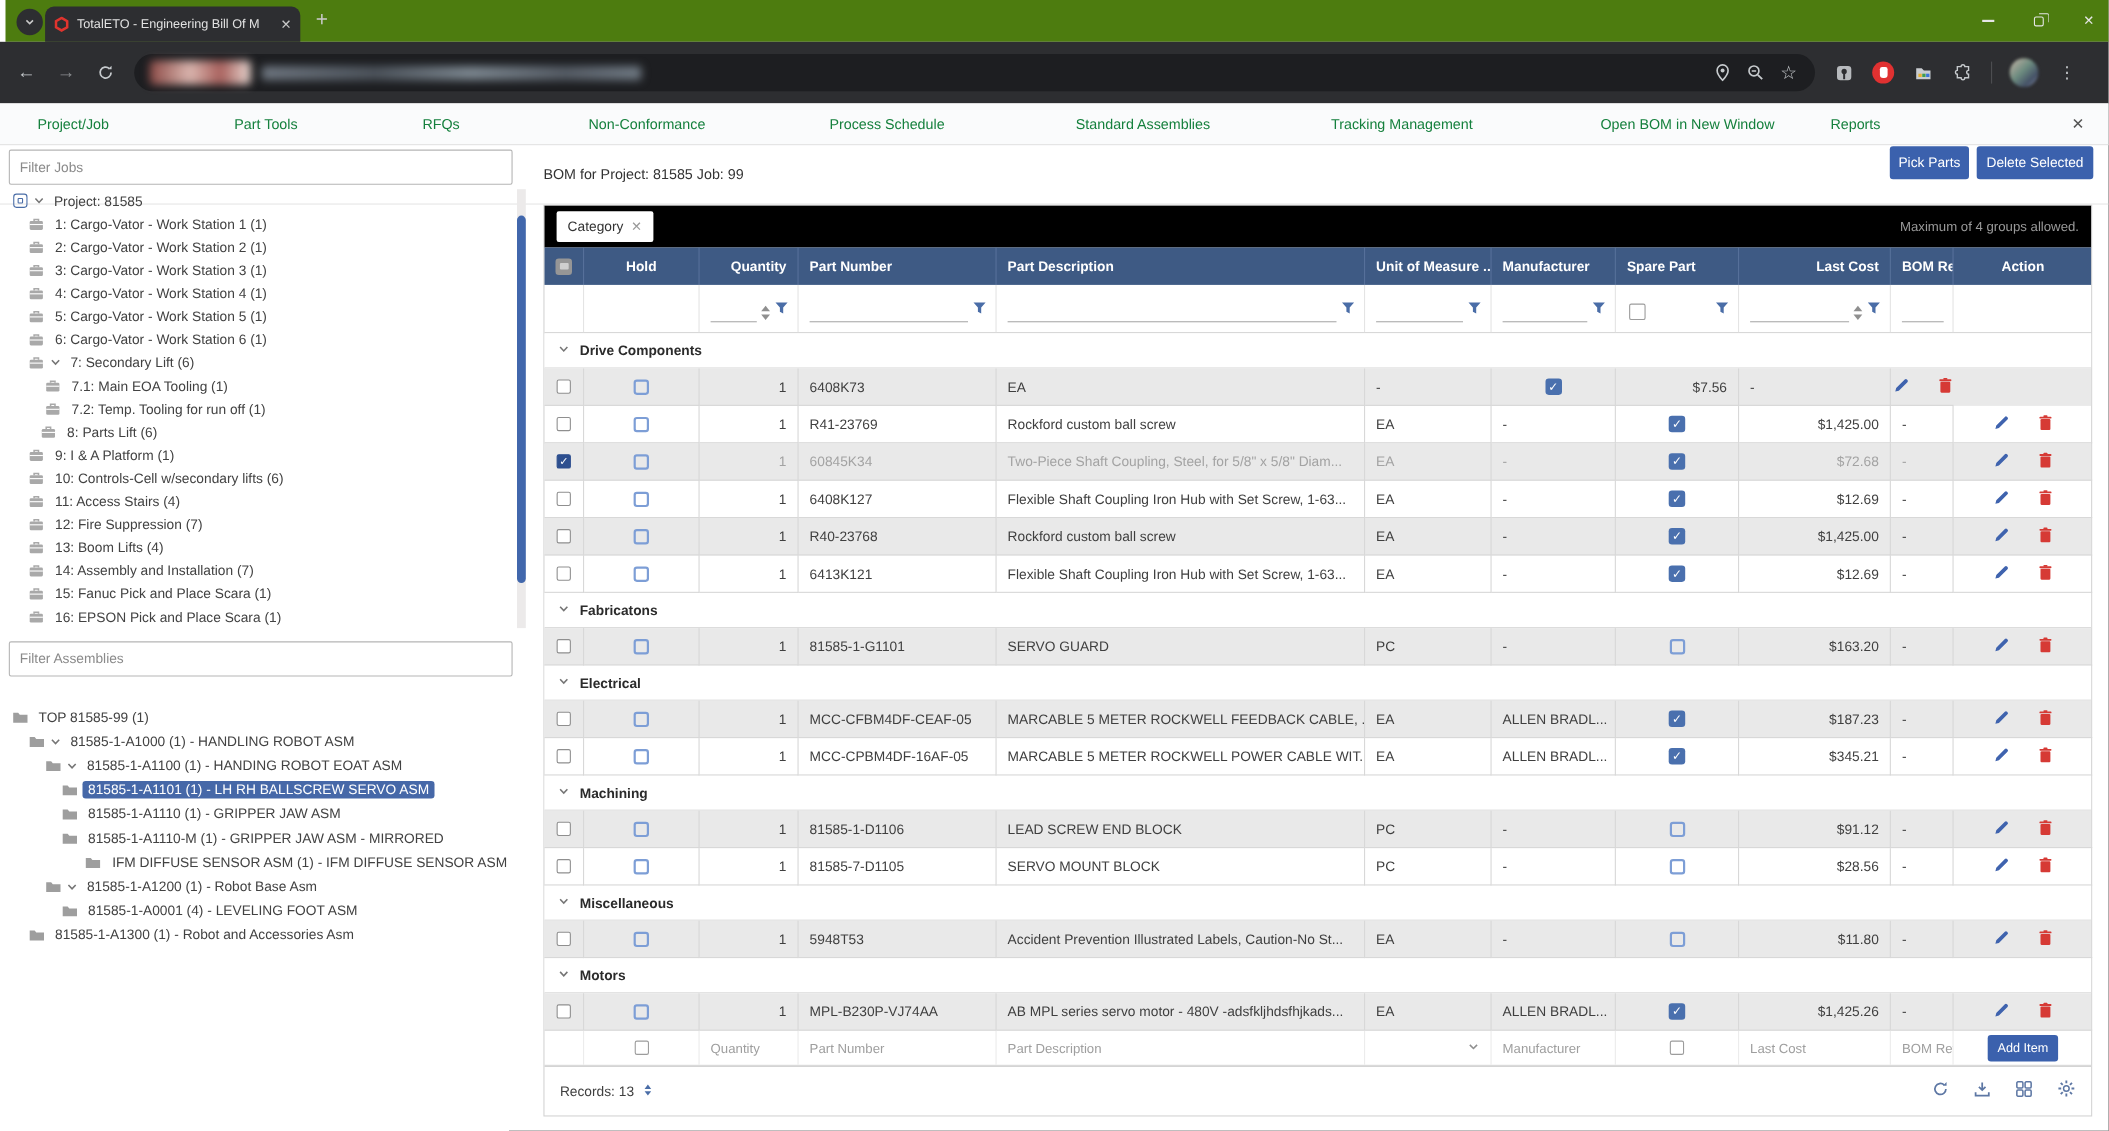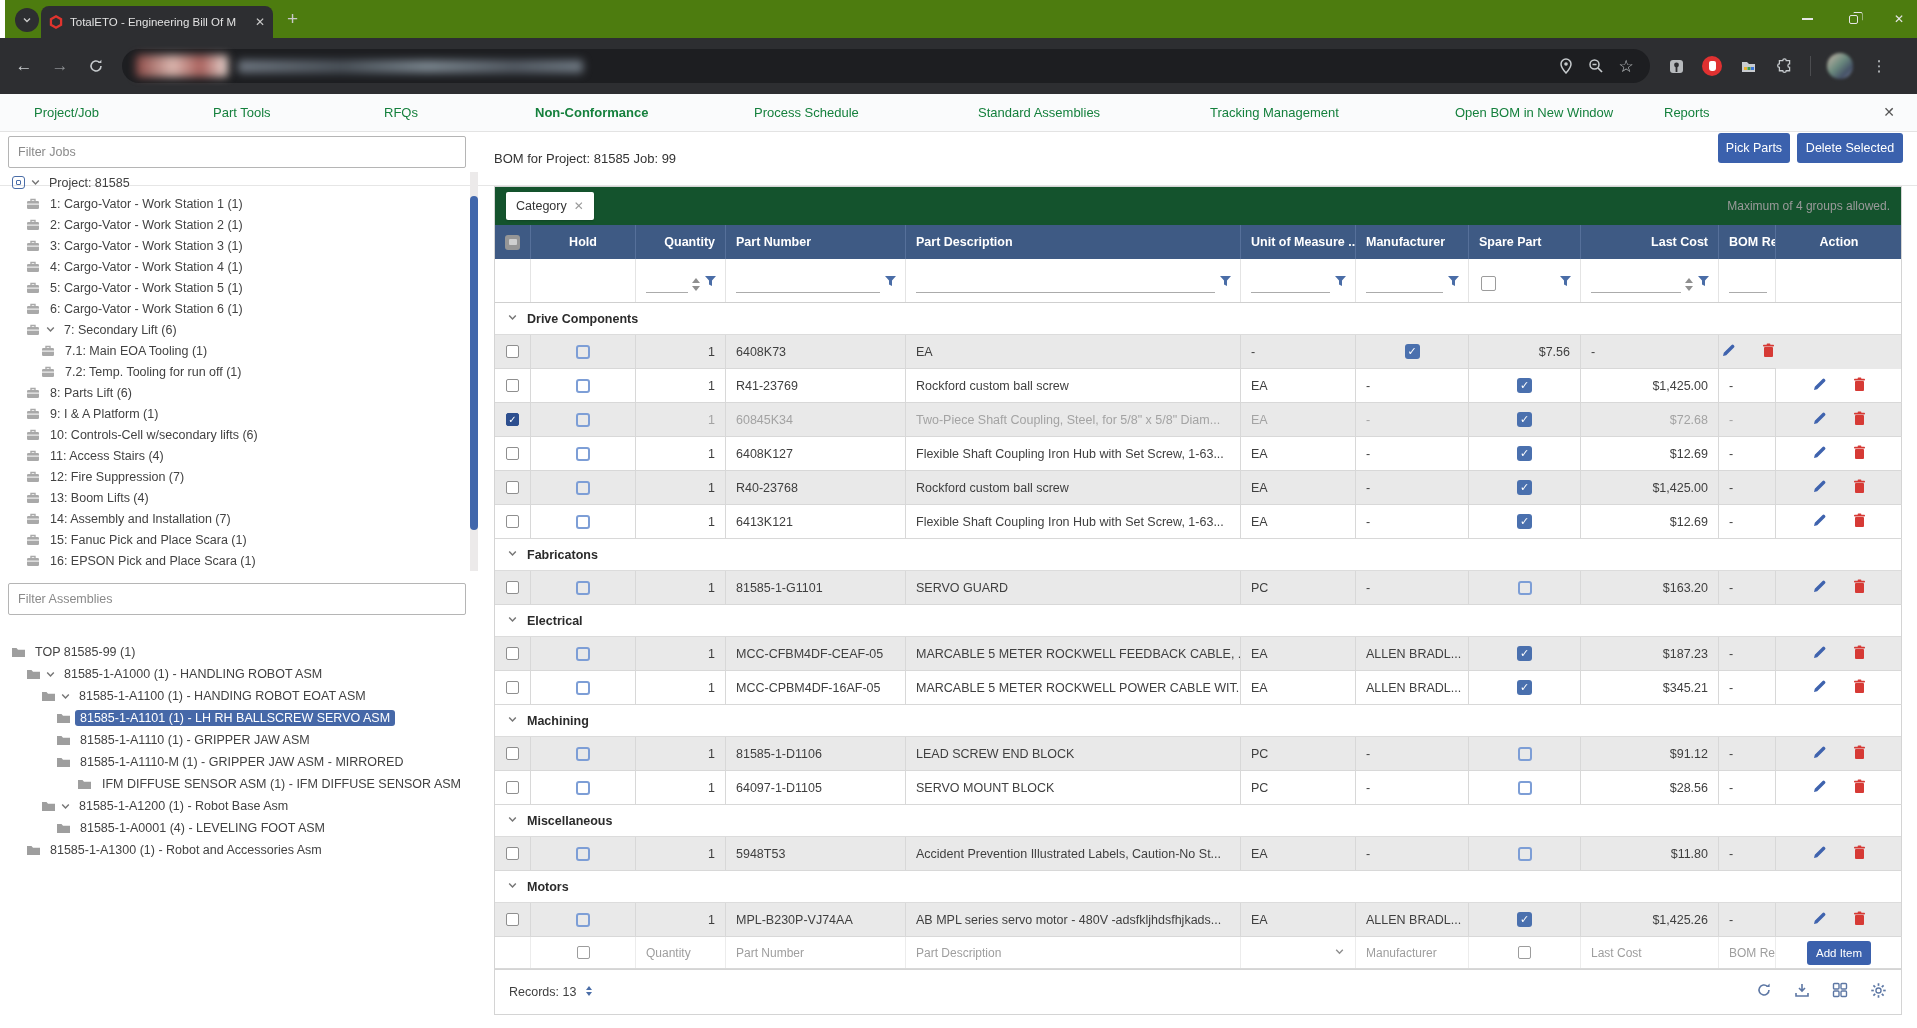--- a/index.html
+++ b/index.html
@@ -59,21 +59,21 @@
   .tree-label.sel{background:#4668a8;color:#fff;}
   .tree-ico{display:flex;align-items:center;justify-content:center;width:16px;margin-right:4px;flex:none;}
   .tree-chev{display:flex;align-items:center;width:14px;flex:none;}
   .proj-ico{width:13px;height:13px;border:1.6px solid #4a6da7;border-radius:3px;display:flex;align-items:center;justify-content:center;}
   .proj-ico i{display:block;width:5px;height:5px;border:1.4px solid #4a6da7;border-radius:1px;}
   .v-scroll{position:absolute;left:470px;top:172px;width:8px;height:399px;background:#eceaea;}
   .v-thumb{position:absolute;left:0;top:24px;width:8px;height:334px;background:#4167ac;border-radius:4px;}
 
   
   .card{position:absolute;left:494px;top:186px;width:1408px;background:#fff;border:1px solid #d4d4d4;}
-  .group-panel{height:38px;background:#14532d;display:flex;align-items:center;padding:0 11px;}
+  .group-panel{height:38px;background:#000000;display:flex;align-items:center;padding:0 11px;}
   .chip{background:#fff;border-radius:2px;height:28px;display:flex;align-items:center;gap:7px;padding:0 10px;
         font-size:12.5px;color:#333;box-shadow:0 1px 2px rgba(0,0,0,.18);}
   .chip-x{color:#9a9a9a;font-size:12px;}
   .group-hint{margin-left:auto;font-size:12px;color:#9a9a9a;}
   .grid-row{display:grid;grid-template-columns:36px 105px 90px 180px 335px 115px 113px 112px 138px 57px 126px;}
   .ghead{height:34px;background:#3e5a84;}
   .ghead .hcell{display:flex;align-items:center;padding:0 10px;color:#fff;font-size:12.5px;font-weight:700;
                 border-right:1px solid #56709a;white-space:nowrap;overflow:hidden;}
   .ghead .hcell:last-child{border-right:none;}
   .hcell.c-right{justify-content:flex-end;}
@@ -197,21 +197,21 @@
     <span class="ext-sep"></span>
     <span class="avatar"></span>
     <span class="navicon" style="font-size:15px">⋮</span>
   </div>
 
   <div class="navbar">
     <span class="nav-close">✕</span>
   <span class="nav-item" style="left: 34px;">Project/Job</span>
       <span class="nav-item" style="left: 213px;">Part Tools</span>
       <span class="nav-item" style="left: 384px;">RFQs</span>
-      <span class="nav-item" style="left: 535px; font-weight: bold;">Non-Conformance</span>
+      <span class="nav-item" style="left: 535px;">Non-Conformance</span>
       <span class="nav-item" style="left: 754px;">Process Schedule</span>
       <span class="nav-item" style="left: 978px;">Standard Assemblies</span>
       <span class="nav-item" style="left: 1210px;">Tracking Management</span>
       <span class="nav-item" style="left: 1455px;">Open BOM in New Window</span>
       <span class="nav-item" style="left: 1664px;">Reports</span>
     </div>
 
   <div class="bom-title">BOM for Project: 81585 Job: 99</div>
   <button class="btn btn-pick">Pick Parts</button>
   <button class="btn btn-del">Delete Selected</button>
@@ -320,21 +320,21 @@
       <div class="tree-row" style="padding-left: 40px;">
         <span class="tree-ico">
           <svg width="14" height="13" viewBox="0 0 14 13">
             <rect x="1" y="4" width="12" height="8" rx="1.2" fill="#a9a9a9"></rect>
             <path d="M5 4V2.5h4V4" fill="none" stroke="#a9a9a9" stroke-width="1.4"></path>
             <rect x="1" y="6.6" width="12" height="1" fill="#fff"></rect>
           </svg>
         </span>
         <span class="tree-label">7.2: Temp. Tooling for run off (1)</span>
       </div>
-      <div class="tree-row" style="padding-left: 25px;">
+      <div class="tree-row" style="padding-left: 36px;">
         <span class="tree-ico">
           <svg width="14" height="13" viewBox="0 0 14 13">
             <rect x="1" y="4" width="12" height="8" rx="1.2" fill="#a9a9a9"></rect>
             <path d="M5 4V2.5h4V4" fill="none" stroke="#a9a9a9" stroke-width="1.4"></path>
             <rect x="1" y="6.6" width="12" height="1" fill="#fff"></rect>
           </svg>
         </span>
         <span class="tree-label">8: Parts Lift (6)</span>
       </div>
       <div class="tree-row" style="padding-left: 25px;">
@@ -930,21 +930,21 @@
           </div>
         </div>
         <div class="grid-row drow">
           <div class="dcell c-center">
             <span class="cb cb-sel"></span>
           </div>
           <div class="dcell c-center">
             <span class="cb cb-blue"></span>
           </div>
           <div class="dcell c-right">1</div>
-          <div class="dcell">64097-1-D1105</div>
+          <div class="dcell">81585-7-D1105</div>
           <div class="dcell">SERVO MOUNT BLOCK</div>
           <div class="dcell">PC</div>
           <div class="dcell">-</div>
           <div class="dcell c-center">
             <span class="cb cb-blue"></span>
           </div>
           <div class="dcell c-right">$28.56</div>
           <div class="dcell">-</div>
           <div class="dcell">
             <span class="act-wrap">

